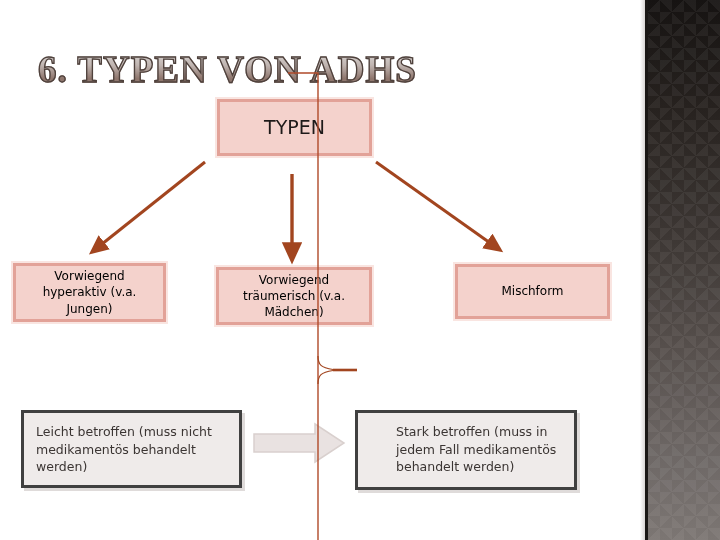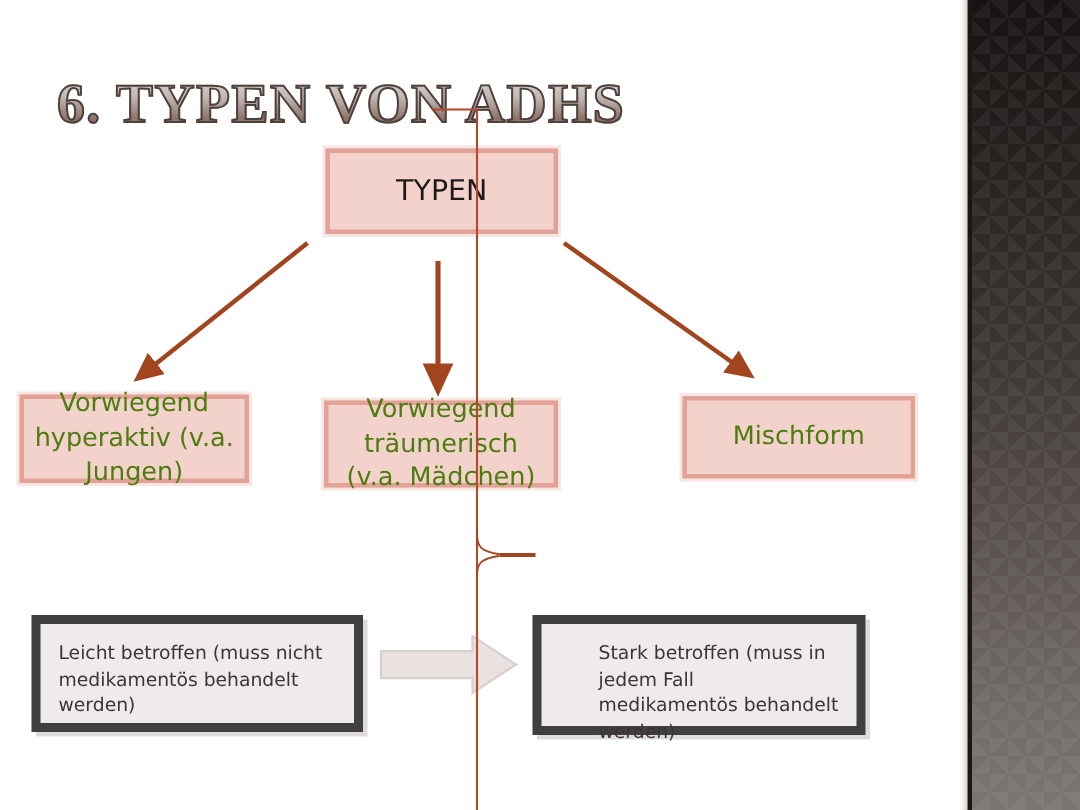--- a/index.html
+++ b/index.html
@@ -15,30 +15,30 @@
     background:linear-gradient(180deg,#d9d4d2 10%,#c0b5b1 40%,#8d746b 72%,#a08d86 100%);
     -webkit-background-clip:text;background-clip:text;color:transparent;
     -webkit-text-stroke:1.3px #4e413c;
   }
   
   .pink-box{
     position:absolute;box-sizing:border-box;
     background:#f4d2cc;border:3px solid #e2a298;
     box-shadow:0 0 0 2px rgba(238,180,170,0.35);
     display:flex;align-items:center;justify-content:center;text-align:center;
-    color:#4d7c0f;font-size:17px;line-height:1.35;padding:2px 6px;
+    color:#000000;font-size:12px;line-height:1.35;padding:2px 6px;
   }
   .box-typen{left:217px;top:99px;width:155px;height:57px;font-size:19px;color:#1e1a19;}
   .box-hyper{left:13px;top:263px;width:153px;height:59px;}
   .box-traum{left:216px;top:267px;width:156px;height:58px;}
   .box-misch{left:455px;top:264px;width:155px;height:55px;text-align:center;}
   
   .gray-box{
     position:absolute;box-sizing:border-box;
-    background:#efebea;border:6px solid #404040;
+    background:#efebea;border:3px solid #404040;
     box-shadow:3px 3px 0 rgba(184,176,173,0.45);
     color:#3b3533;font-size:12.5px;line-height:1.4;padding:10px 12px;text-align:left;
   }
   .box-leicht{left:21px;top:410px;width:221px;height:78px;}
   .box-stark{left:355px;top:410px;width:222px;height:80px;padding-left:38px;}
   
   #connectors{position:absolute;left:0;top:0;z-index:5;pointer-events:none;}
   
   .slide-edge{
     position:absolute;right:75px;top:0;width:5px;height:540px;

